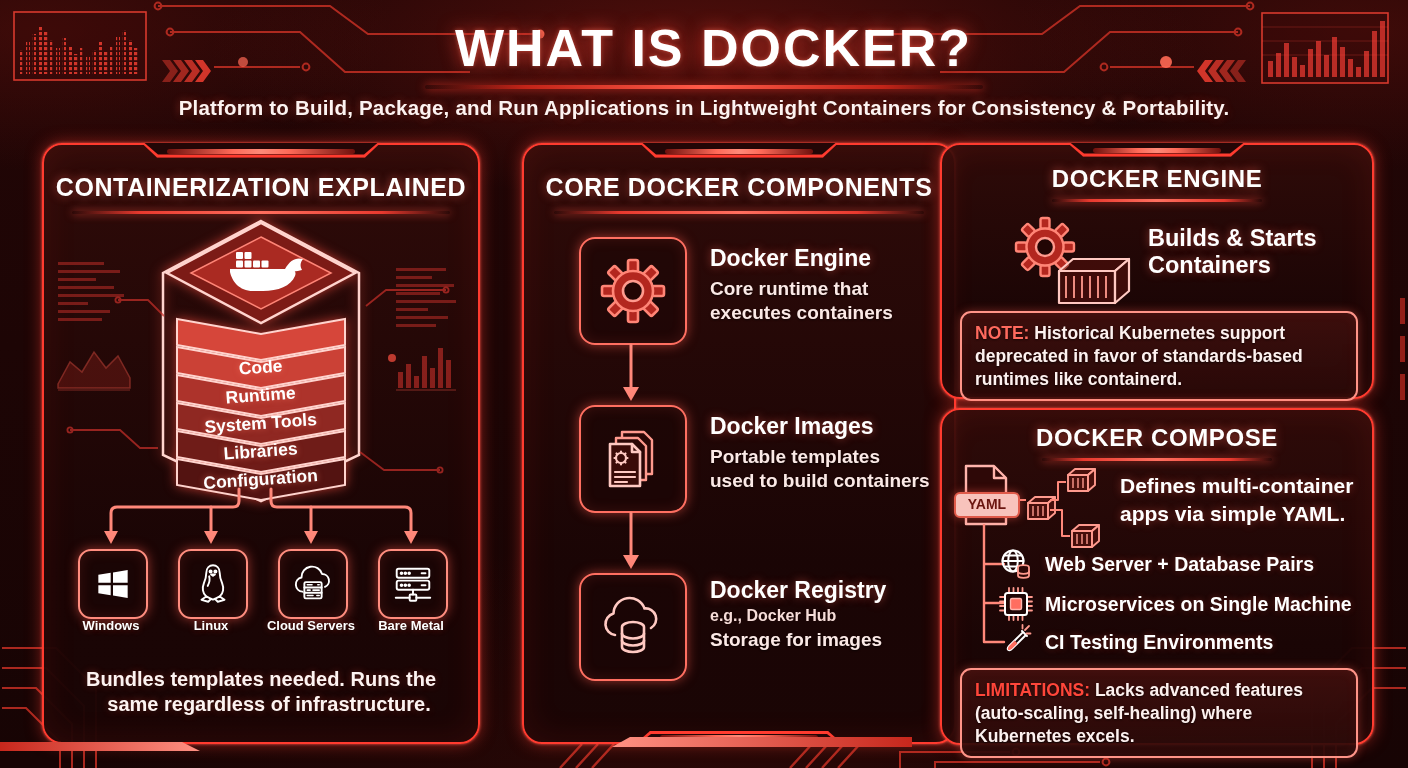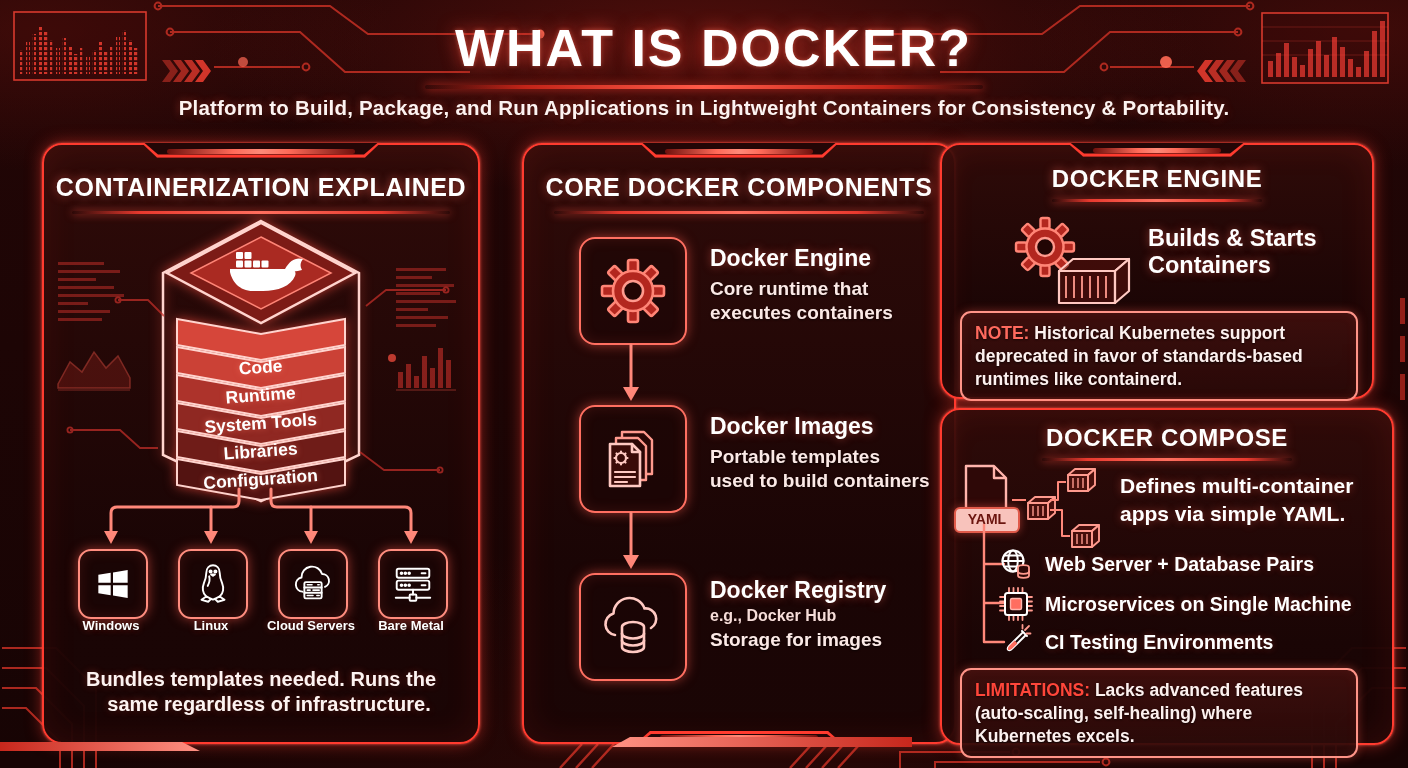--- a/index.html
+++ b/index.html
@@ -447,21 +447,21 @@
     <div class="abs headline" style="left:206px;top:80px;">
       <div>Builds &amp; Starts</div>
       <div>Containers</div>
     </div>
 
     <div class="note-box" style="left:18px;top:166px;width:368px;">
       <span class="note-label">NOTE:</span><span> Historical Kubernetes support deprecated in favor of standards-based runtimes like containerd.</span>
     </div>
   </div>
 
-  <div class="panel" style="left:940px;top:408px;width:430px;height:333px;padding-left:20px;">
+  <div class="panel" style="left:940px;top:408px;width:430px;height:333px;">
     <div class="panel-title" style="top:14px;font-size:24px;">DOCKER COMPOSE</div>
     <div class="divider" style="left:100px;right:100px;top:48px;"></div>
 
     <svg class="abs" style="left:14px;top:52px;" width="170" height="96" viewBox="0 0 170 96">
       <g stroke="#ffb4ac" stroke-width="2.4" fill="#2e0807" stroke-linejoin="round">
         <path d="M10,4 H38 L50,16 V62 H10 Z"></path>
         <path d="M38,4 V16 H50" fill="none"></path>
       </g>
       <g stroke="#ff9a8e" stroke-width="1.9" fill="rgba(120,24,18,.4)" stroke-linejoin="round">
 
@@ -486,21 +486,21 @@
           <path d="M5,10 V20 M10,10 V20 M15,10 V20" stroke-width="1.4" fill="none"></path>
         </g>
 
         <g stroke="#ff887a" stroke-width="2" fill="none">
           <path d="M56,38 H70"></path>
           <path d="M94,38 H102 V20 H110"></path>
           <path d="M94,48 H106 V74 H114"></path>
         </g>
       </g>
     </svg>
-    <div class="yaml-badge" style="left:12px;top:97px;width:62px;height:22px;">YAML</div>
+    <div class="yaml-badge" style="left:12px;top:82px;width:62px;height:22px;">YAML</div>
 
     <div class="abs" style="left:178px;top:62px;font-size:21px;font-weight:bold;line-height:1.33;text-shadow:0 0 8px rgba(255,100,85,.45);">
       <div>Defines multi-container</div>
       <div>apps via simple YAML.</div>
     </div>
 
     <svg class="abs" style="left:28px;top:114px;" width="44" height="122" viewBox="0 0 44 122">
       <path d="M14,0 V118 M14,40 H34 M14,79 H34 M14,118 H34" stroke="#ff887a" stroke-width="2.4" fill="none" stroke-linecap="round"></path>
     </svg>
 

